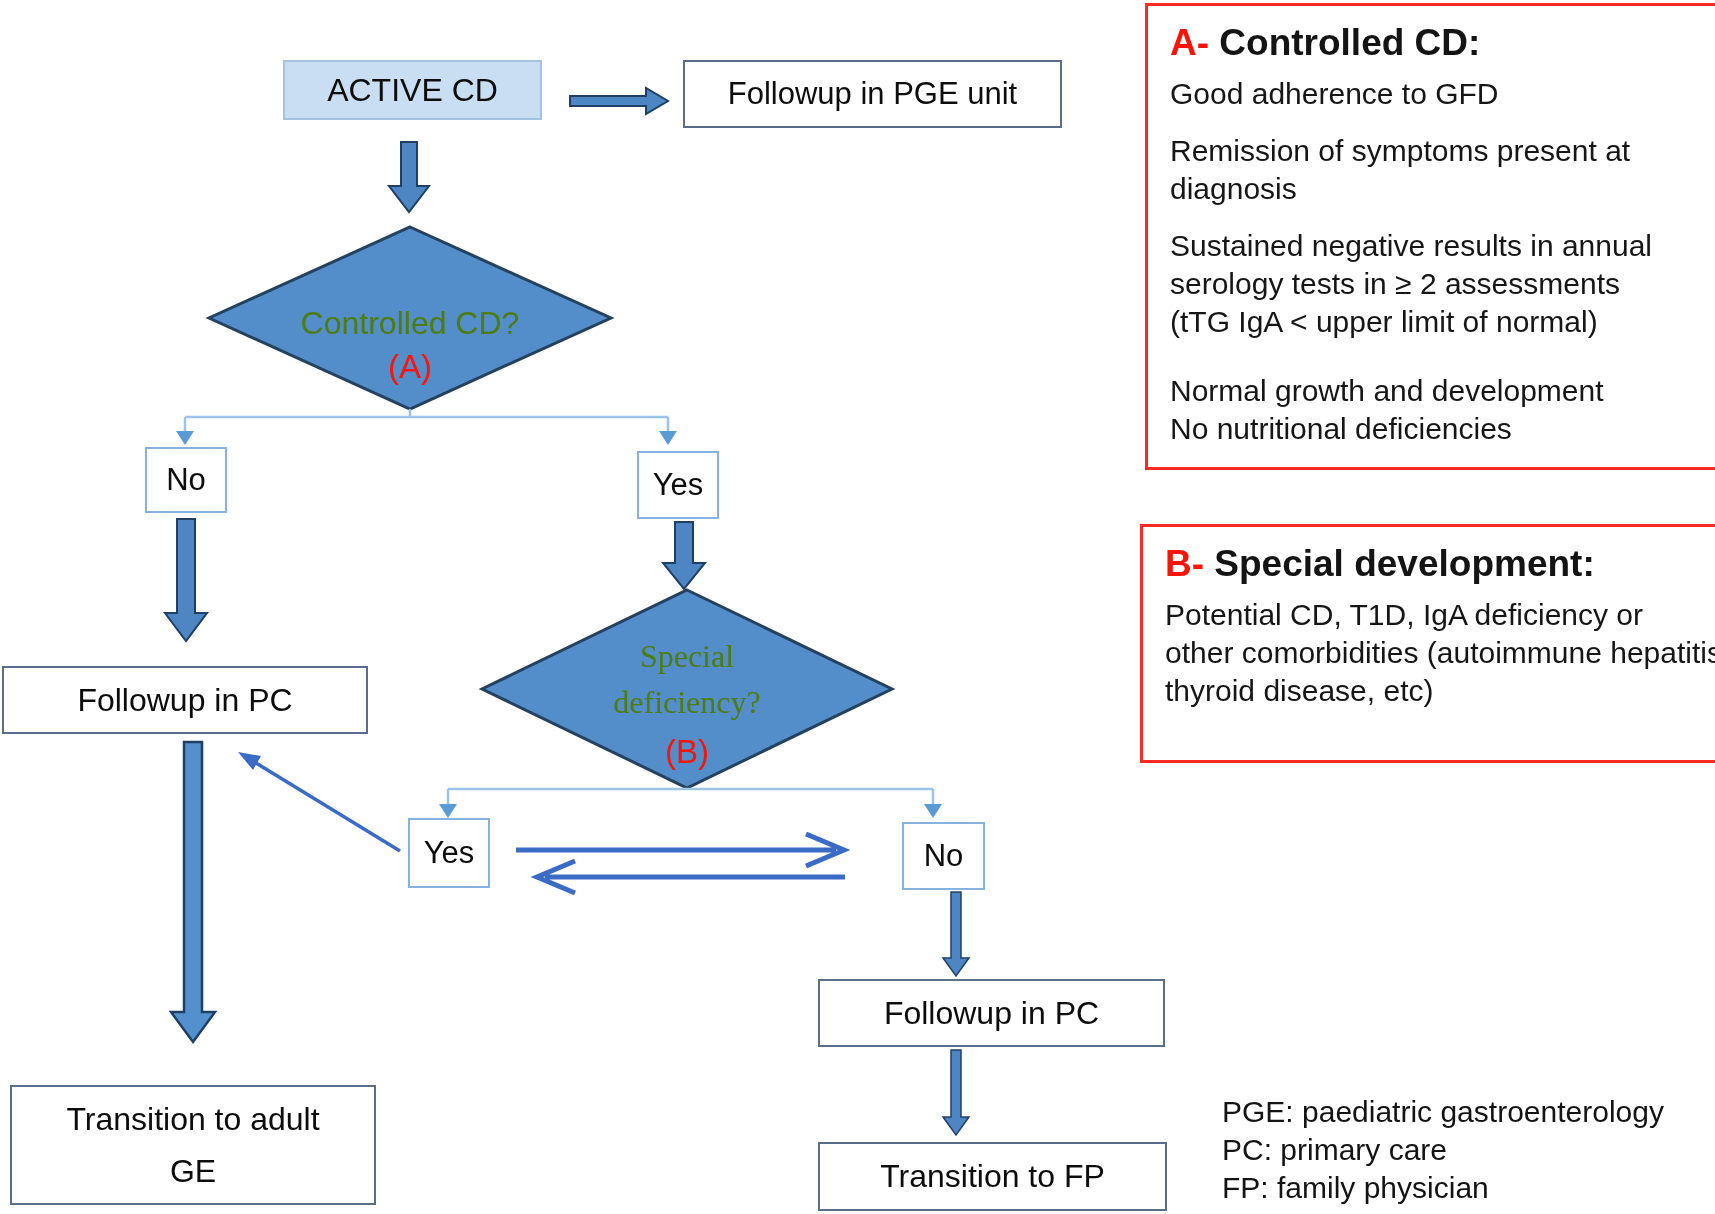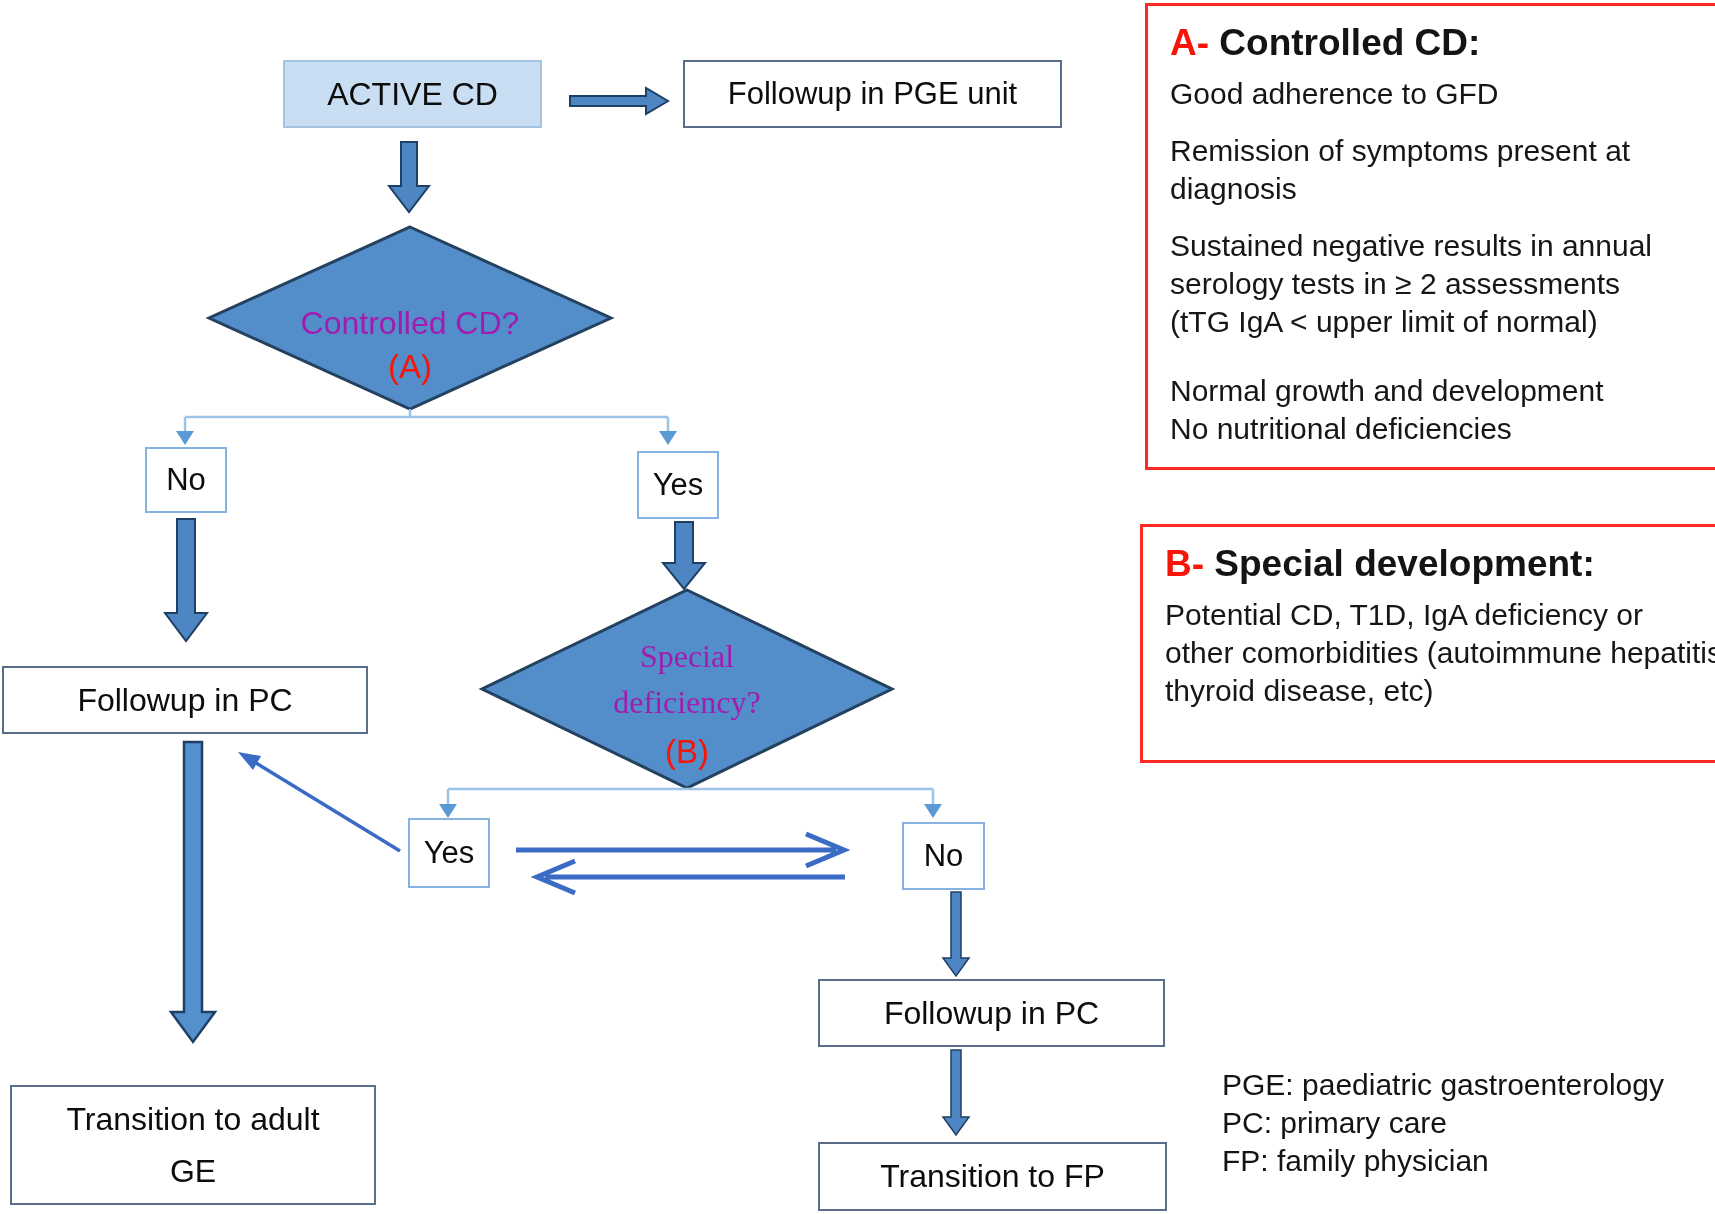--- a/index.html
+++ b/index.html
@@ -10,21 +10,21 @@
   #connectors{position:absolute;left:0;top:0;pointer-events:none;}
   .abs{position:absolute;box-sizing:border-box;}
   .node{
     display:flex;align-items:center;justify-content:center;text-align:center;
     background:#ffffff;font-size:31px;color:#0d0d0d;
   }
   .node.big{border:2px solid #5a6e8c;}
   .node.small{border:2px solid #85b2e0;}
   .node.shaded{background:#c9def2;border:2px solid #a3c3e0;font-size:32px;}
   .dlabel{
-    position:absolute;text-align:center;color:#a21caf;font-size:32px;line-height:46px;
+    position:absolute;text-align:center;color:#4d7c0f;font-size:32px;line-height:46px;
   }
   .dtag{position:absolute;text-align:center;color:#f91408;font-size:33px;}
   .panel{
     position:absolute;background:#ffffff;border:3px solid #fb2a23;
     padding:14px 22px 10px 22px;
   }
   .panel .ptitle{font-size:37px;font-weight:bold;color:#141414;line-height:46px;}
   .panel .ptag{color:#f91408;font-weight:bold;}
   .panel p{margin:0;font-size:30px;line-height:38px;color:#161616;}
   .panel .gap18{margin-top:19px;}
@@ -66,21 +66,21 @@
     <polygon points="238,752 261,756 253,770" fill="#3a6bc5"></polygon>
 
     <path d="M516,850 L836,850 M806,834 L844,850 L806,866" fill="none" stroke="#3a6bc5" stroke-width="5"></path>
     <path d="M845,877 L545,877 M575,861 L537,877 L575,893" fill="none" stroke="#3a6bc5" stroke-width="5"></path>
 
     <polygon points="951,892 961,892 961,958 969,958 956,976 943,958 951,958" fill="#4e86c4" stroke="#1f4065" stroke-width="1.5"></polygon>
 
     <polygon points="951,1050 961,1050 961,1117 969,1117 956,1135 943,1117 951,1117" fill="#4e86c4" stroke="#1f4065" stroke-width="1.5"></polygon>
   </svg>
 
-  <div class="abs node shaded" style="left:283px;top:60px;width:259px;height:68px;">ACTIVE CD</div>
+  <div class="abs node shaded" style="left:283px;top:60px;width:259px;height:60px;">ACTIVE CD</div>
 
   <div class="abs node big" style="left:683px;top:60px;width:379px;height:68px;text-align:right;">Followup in PGE unit</div>
 
   <div class="dlabel" style="left:250px;top:300px;width:320px;">Controlled CD?</div>
   <div class="dtag" style="left:250px;top:348px;width:320px;">(A)</div>
 
   <div class="abs node small" style="left:145px;top:447px;width:82px;height:66px;">No</div>
 
   <div class="abs node small" style="left:637px;top:451px;width:82px;height:68px;">Yes</div>
 
@@ -117,19 +117,19 @@
     <p>No nutritional deficiencies</p>
   </div>
 
   <div class="panel" style="left:1140px;top:524px;width:567px;height:209px;">
     <div class="ptitle"><span class="ptag">B-</span><span> Special development:</span></div>
     <p class="titlegap">Potential CD, T1D, IgA deficiency or</p>
     <p>other comorbidities (autoimmune hepatitis,</p>
     <p>thyroid disease, etc)</p>
   </div>
 
-  <div id="legend" style="left:1222px;top:1066px;">
+  <div id="legend" style="left:1222px;top:1093px;">
     <div>PGE: paediatric gastroenterology</div>
     <div>PC: primary care</div>
     <div>FP: family physician</div>
   </div>
 
 </div>
 
 </body></html>

